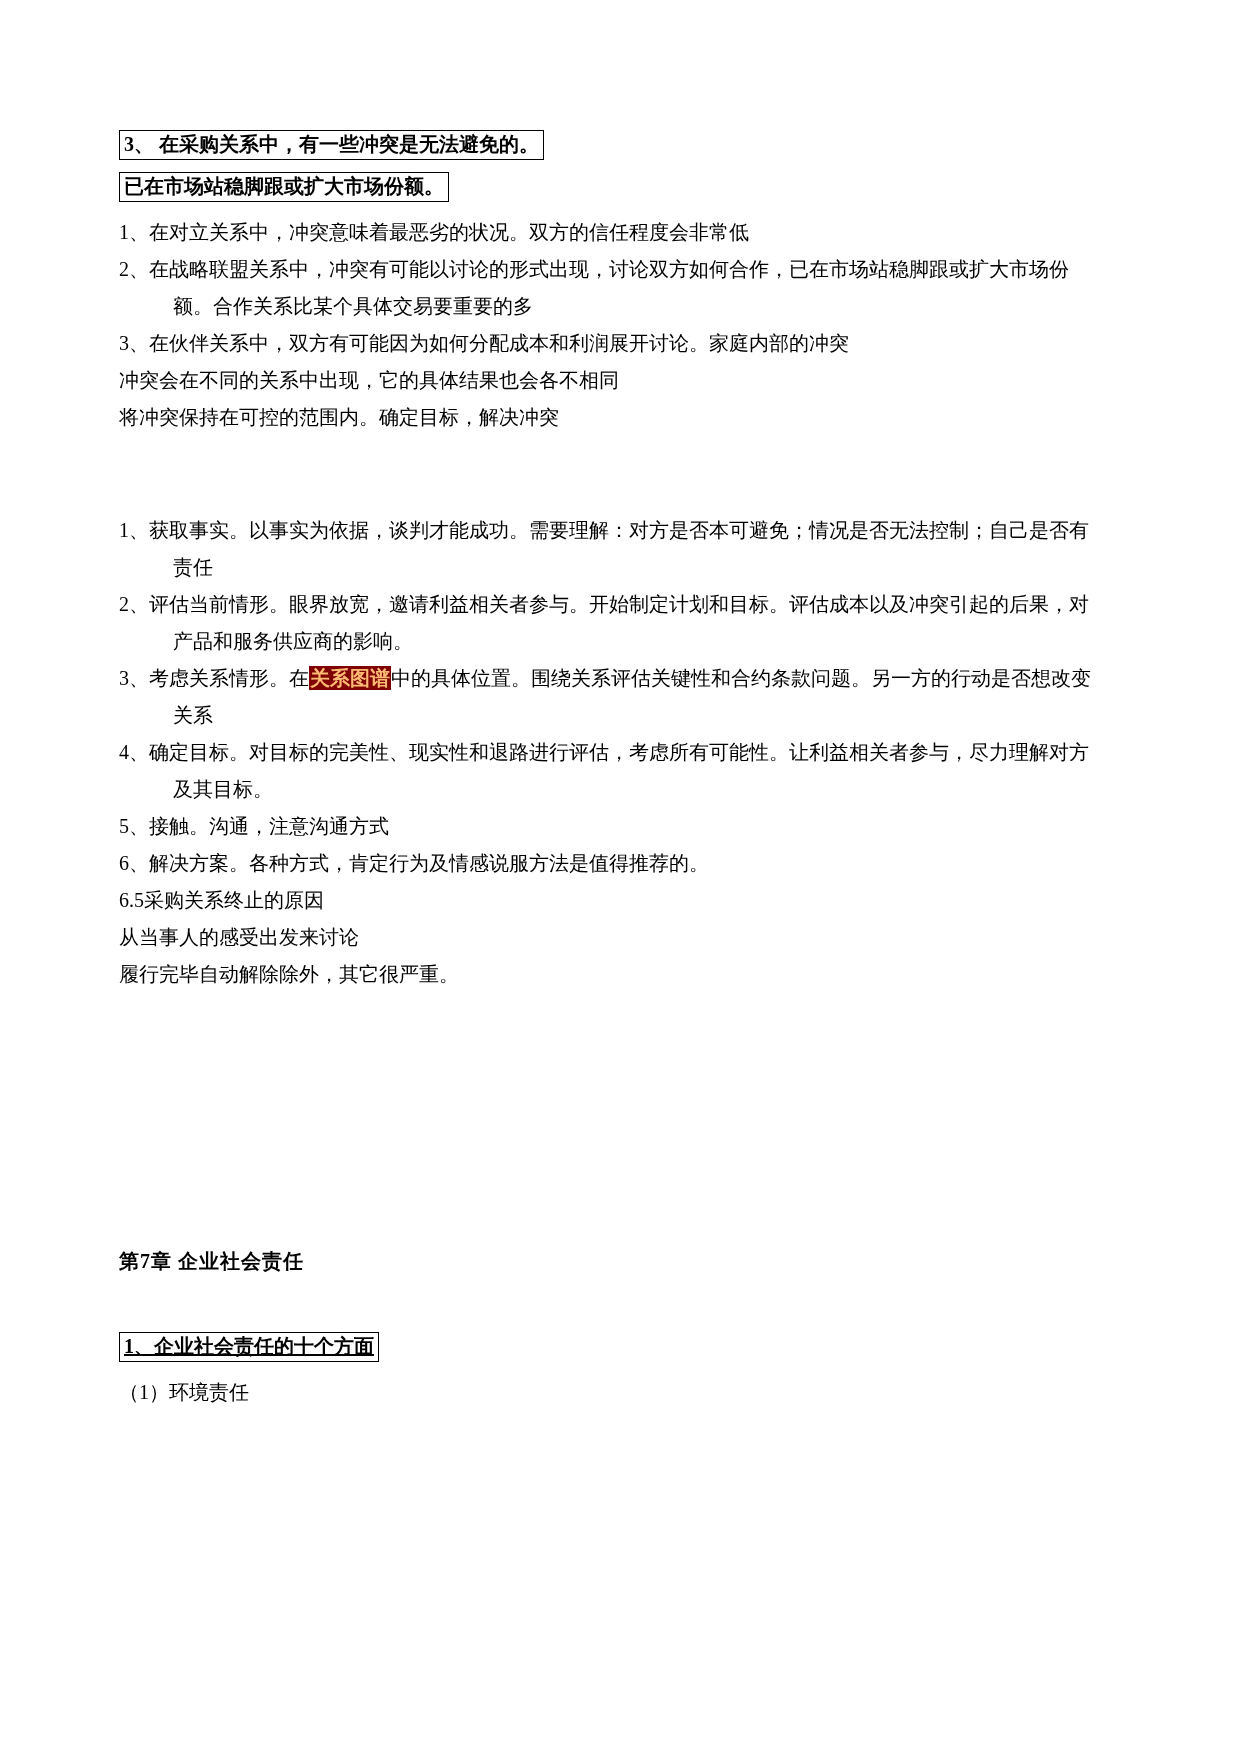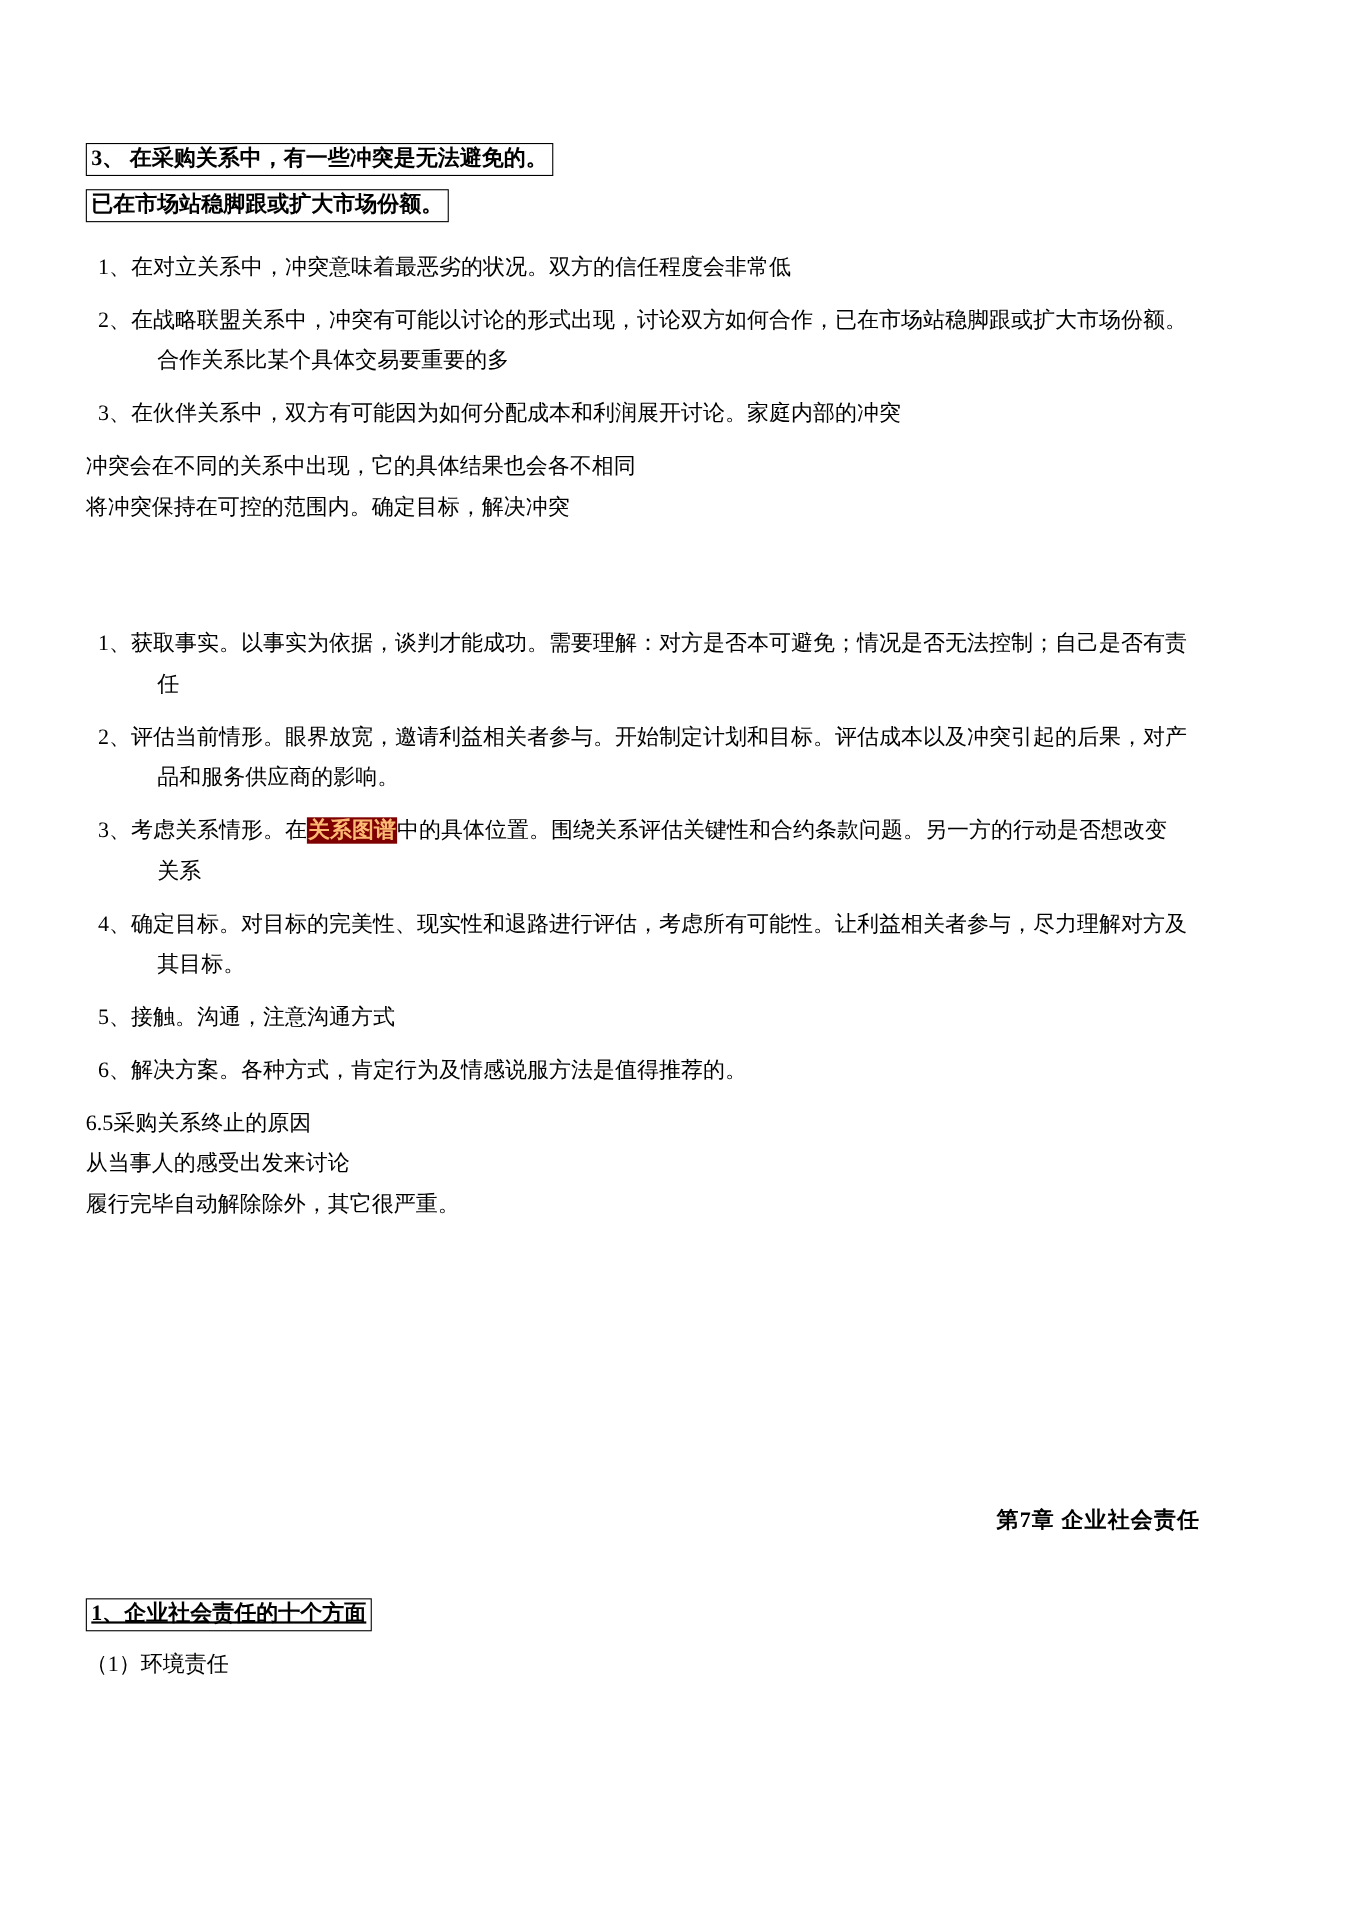--- a/index.html
+++ b/index.html
@@ -12,21 +12,21 @@
     height: 1754px;
     font-family: "Liberation Serif", "DejaVu Serif", serif;
     color: #000000;
     position: relative;
     overflow: hidden;
   }
   .page {
     box-sizing: border-box;
     width: 1241px;
     height: 1754px;
-    padding: 130px 150px 0 78px;
+    padding: 130px 150px 0 119px;
     position: relative;
   }
   .hl-box {
     display: inline-block;
     border: 1px solid #000;
     padding: 1px 4px 2px 4px;
     font-weight: bold;
     font-size: 20px;
     line-height: 1.25;
     margin: 0;
@@ -36,35 +36,35 @@
   }
   .line {
     font-size: 20px;
     line-height: 1.85;
     margin: 0;
     white-space: pre-wrap;
   }
   .list-line {
     font-size: 20px;
     line-height: 1.85;
-    margin: 11px;
+    margin: 0;
     padding-left: 54px;
     text-indent: -54px;
     white-space: pre-wrap;
   }
   .block-gap-sm { height: 12px; }
   .block-gap-lg { height: 64px; }
   .mark-red {
     background: #7f0000;
     color: #fdba74;
     font-weight: bold;
     padding: 1px 1px;
   }
   .chapter-title {
-    text-align: right;
+    text-align: left;
     font-size: 20px;
     font-weight: bold;
     line-height: 1.85;
     margin: 0;
     letter-spacing: 1px;
   }
   .spacer-big { height: 250px; }
   .spacer-chapter { height: 52px; }
   .sec-wrap { margin: 0; }
 </style>

